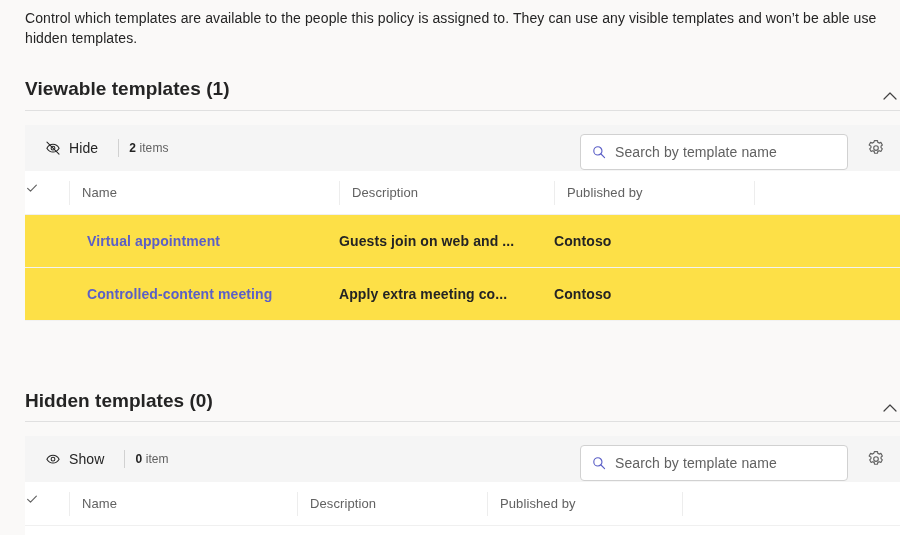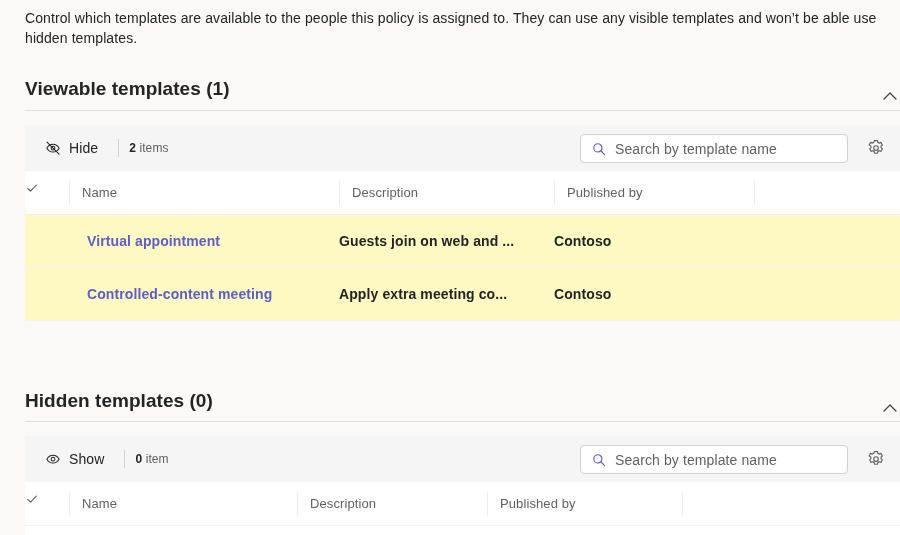--- a/index.html
+++ b/index.html
@@ -119,21 +119,21 @@
   .tb-count b {
     color: #242424;
     font-weight: 700;
   }
 
   .search-wrap {
     position: absolute;
     right: 52px;
     top: 9px;
     width: 268px;
-    height: 29px;
+    height: 36px;
     background: #ffffff;
     border: 1px solid #d1d1d1;
     border-radius: 4px;
     display: flex;
     align-items: center;
     box-sizing: border-box;
   }
   .search-icon {
     width: 16px;
     height: 16px;
@@ -166,21 +166,21 @@
     color: #616161;
     cursor: pointer;
   }
   .gear-btn svg { display: block; }
 
   
   .tbl {
     width: 100%;
     border-collapse: collapse;
     table-layout: fixed;
-    background: #fef9c3;
+    background: #fde047;
   }
   .tbl th {
     height: 43px;
     font-size: 13px;
     font-weight: 400;
     color: #616161;
     text-align: left;
     background: #ffffff;
     border-bottom: 1px solid #f0f0f0;
     letter-spacing: 0.1px;

